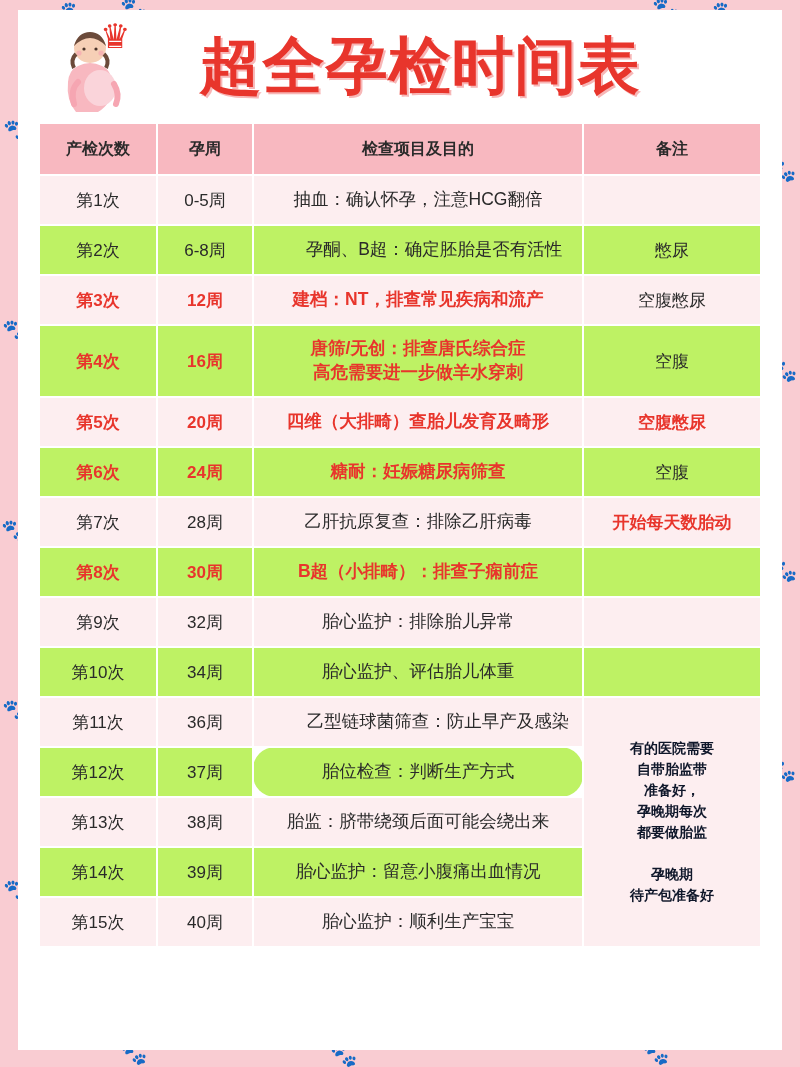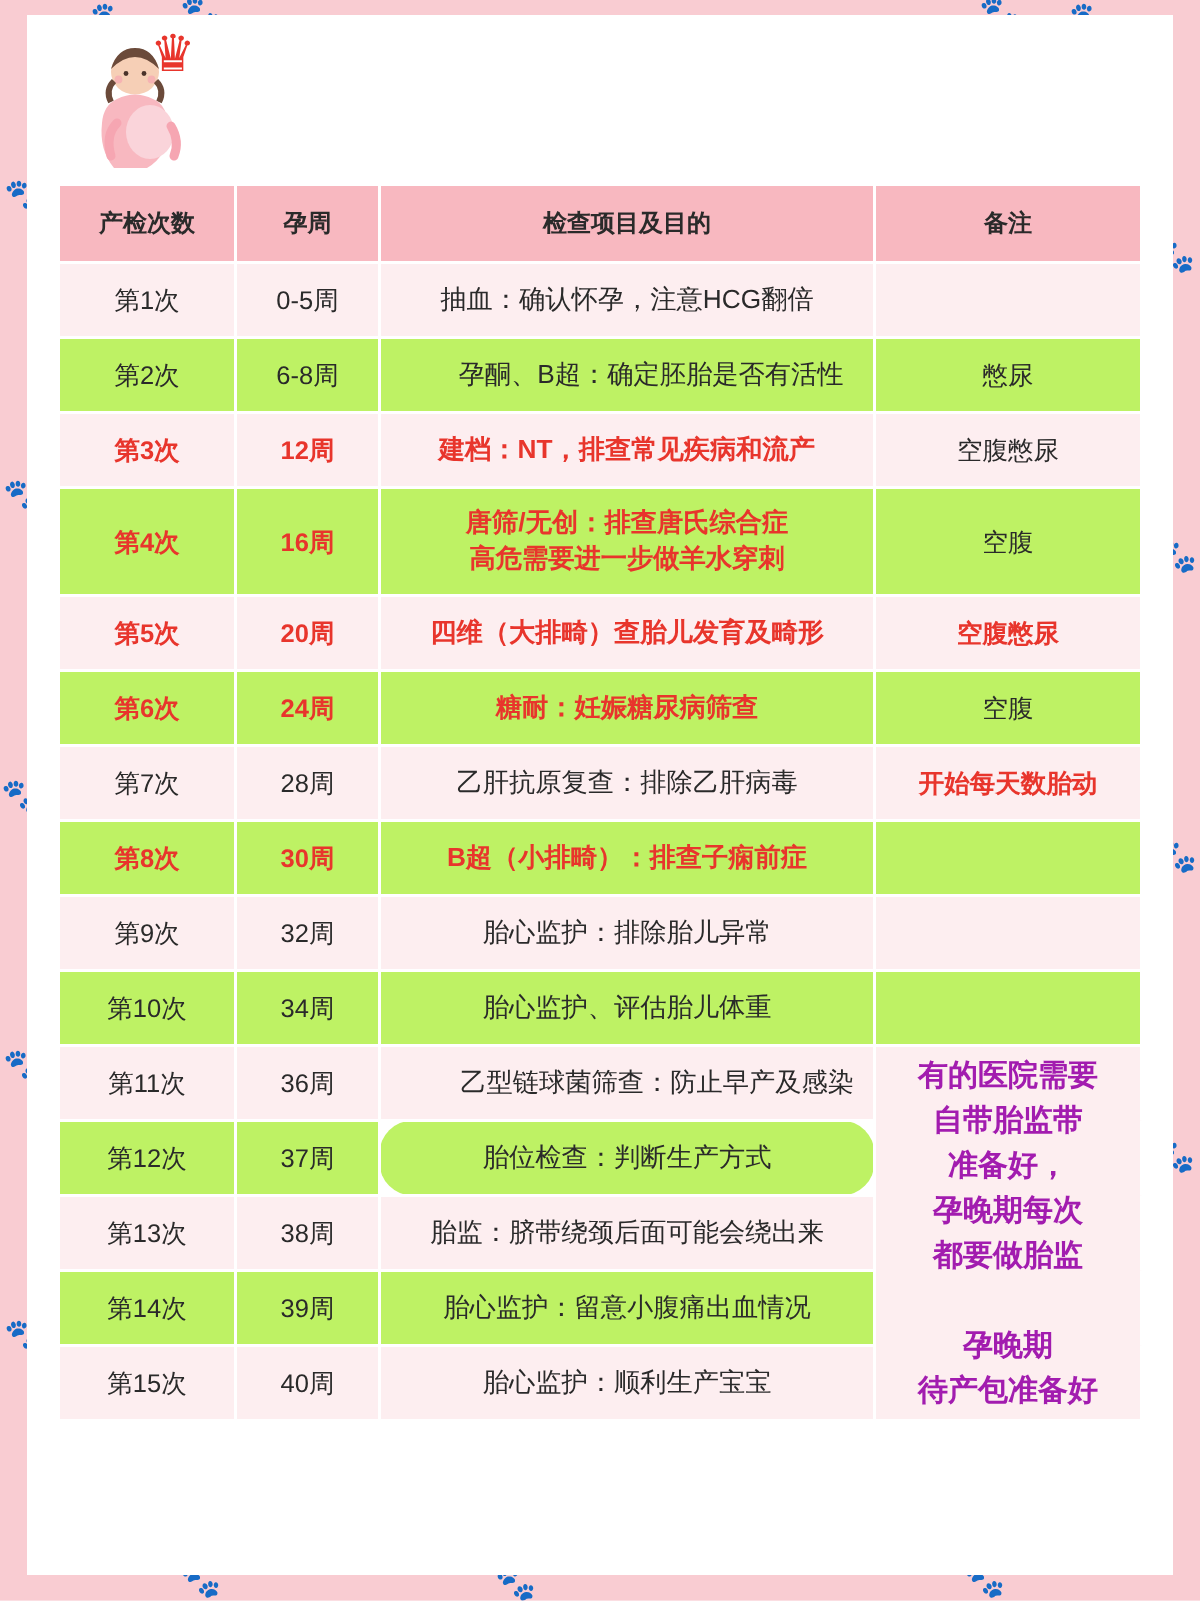--- a/index.html
+++ b/index.html
@@ -105,24 +105,24 @@
   .c-items { width: 330px; }
   .c-note  { width: 178px; }
 
   td.items {
     text-align: center;
     font-size: 17.5px;
     line-height: 1.35;
   }
   .red { color: #e8352c; font-weight: bold; }
   td.note-merged {
-    font-size: 20px;
+    font-size: 14px;
     line-height: 1.5;
     font-weight: bold;
-    color: #a21caf;
+    color: #0f172a;
   }
 
   
   #footer {
     margin-top: 12px;
     text-align: center;
     font-family: "DejaVu Serif", serif;
     color: #e8352c;
     font-weight: bold;
     font-style: italic;
@@ -164,20 +164,21 @@
         <circle cx="36" cy="23" r="1.6" fill="#4a332a"></circle>
         <circle cx="48" cy="23" r="1.6" fill="#4a332a"></circle>
         <circle cx="31" cy="27" r="2.6" fill="#f6a6b2" opacity=".7"></circle>
         <circle cx="53" cy="27" r="2.6" fill="#f6a6b2" opacity=".7"></circle>
         <path d="M30 40 q12 -6 24 0 q10 4 10 20 q0 18 -14 26 l-22 0 q-10 -12 -8 -30 q1 -12 10 -16z" fill="#f8b8c0"></path>
         <ellipse cx="52" cy="62" rx="16" ry="18" fill="#fad4da"></ellipse>
         <path d="M30 56 q-8 8 -4 22" stroke="#f6a6b2" stroke-width="6" fill="none" stroke-linecap="round"></path>
         <path d="M66 58 q6 10 2 20" stroke="#f6a6b2" stroke-width="6" fill="none" stroke-linecap="round"></path>
       </svg>
       <span id="crown">♛</span>
+      <div id="title">超全孕检时间表</div>
     </div>
 
     <table>
       <colgroup>
         <col class="c-times">
           <col class="c-week">
           <col class="c-items">
           <col class="c-note">
       </colgroup>
       <thead>

